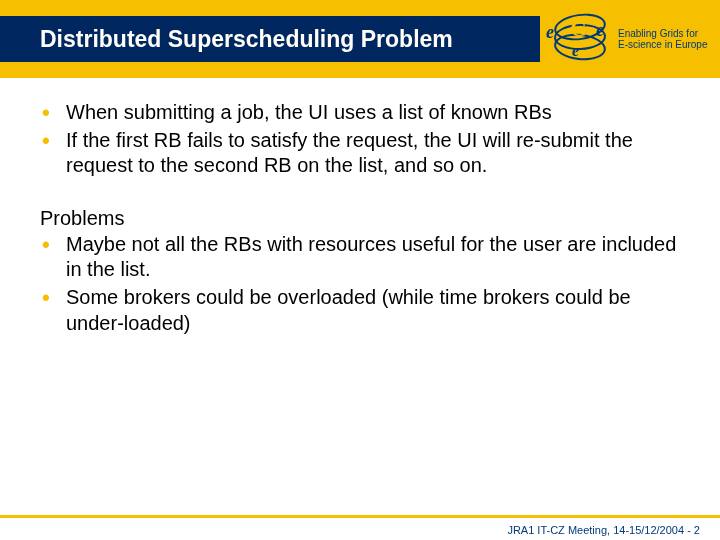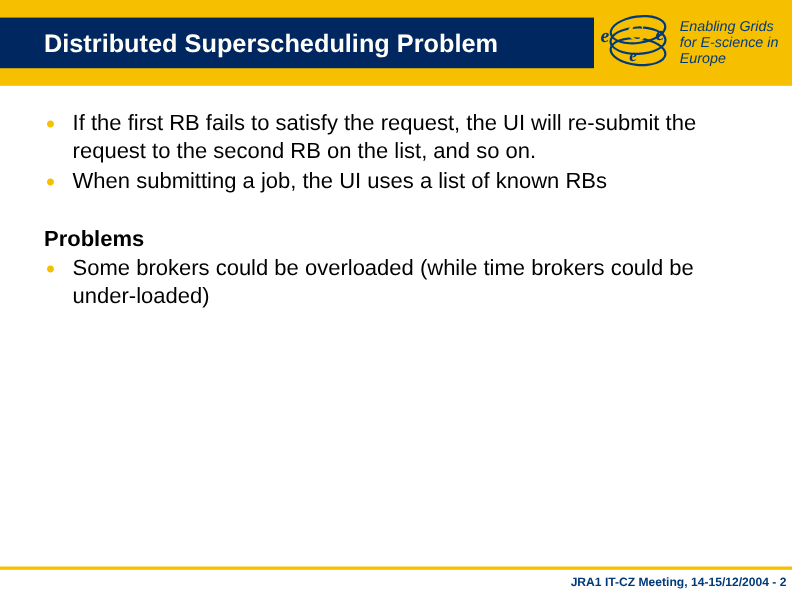--- a/index.html
+++ b/index.html
@@ -75,25 +75,24 @@
     position: absolute;
     font-size: 22px;
     font-weight: bold;
     color: #f6bf00;
     font-family: Georgia, serif;
     left: 20px;
     top: 2px;
   }
   .tagline {
     color: #003a7a;
-    font-size: 13px;
+    font-size: 10px;
     line-height: 1.15;
     font-weight: 500;
     width: 92px;
-    font-style: italic;
   }
   .content {
     padding: 22px 40px 0 40px;
   }
   .bullets {
     list-style: none;
     margin-bottom: 28px;
   }
   .bullets li {
     font-size: 20px;
@@ -107,38 +106,38 @@
     content: "•";
     position: absolute;
     left: 2px;
     top: -1px;
     color: #f6bf00;
     font-size: 22px;
     font-weight: bold;
   }
   .section-title {
     font-size: 20px;
-    font-weight: bold;
+    font-weight: normal;
     color: #000;
     margin-bottom: 2px;
   }
   .footer-rule {
     position: absolute;
     left: 0;
     bottom: 22px;
     width: 100%;
     height: 3px;
     background: #f6bf00;
   }
   .footer-text {
     position: absolute;
-    right: 5px;
+    right: 20px;
     bottom: 4px;
     font-size: 11px;
-    font-weight: bold;
+    font-weight: normal;
     color: #003a7a;
   }
 </style>
 </head>
 <body>
 
 <div class="header">
   <div class="title-bar">
     <span class="title-text">Distributed Superscheduling Problem</span>
   </div>
@@ -151,23 +150,24 @@
       <span class="logo-g">G</span>
       <span class="logo-e e2">e</span>
       <span class="logo-e e3">e</span>
     </div>
     <div class="tagline">Enabling Grids for E-science in Europe</div>
   </div>
 </div>
 
 <div class="content">
   <ul class="bullets">
+    <li>When submitting a job, the UI uses a list of known RBs</li>
     <li>If the first RB fails to satisfy the request, the UI will re-submit the request to the second RB on the list, and so on.</li>
-    <li>When submitting a job, the UI uses a list of known RBs</li>
   </ul>
   <div class="section-title">Problems</div>
   <ul class="bullets">
+    <li>Maybe not all the RBs with resources useful for the user are included in the list.</li>
     <li>Some brokers could be overloaded (while time brokers could be under-loaded)</li>
   </ul>
 </div>
 
 <div class="footer-rule"></div>
 <div class="footer-text">JRA1 IT-CZ Meeting, 14-15/12/2004  - 2</div>
 
 </body></html>

